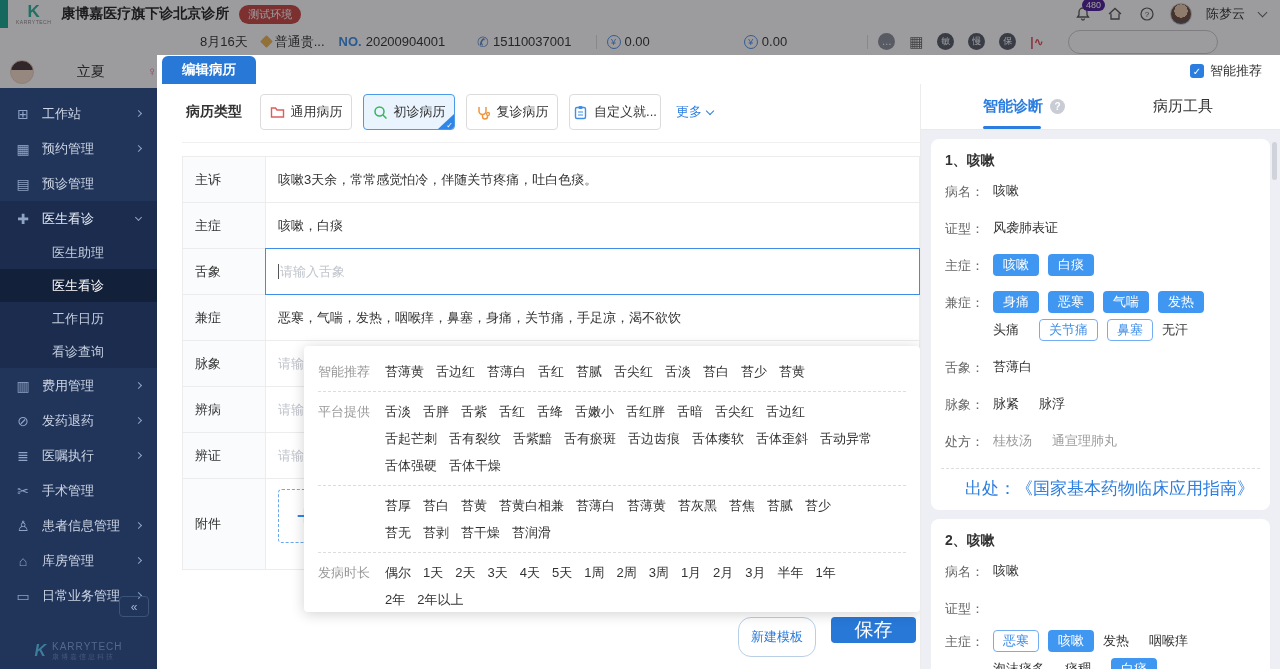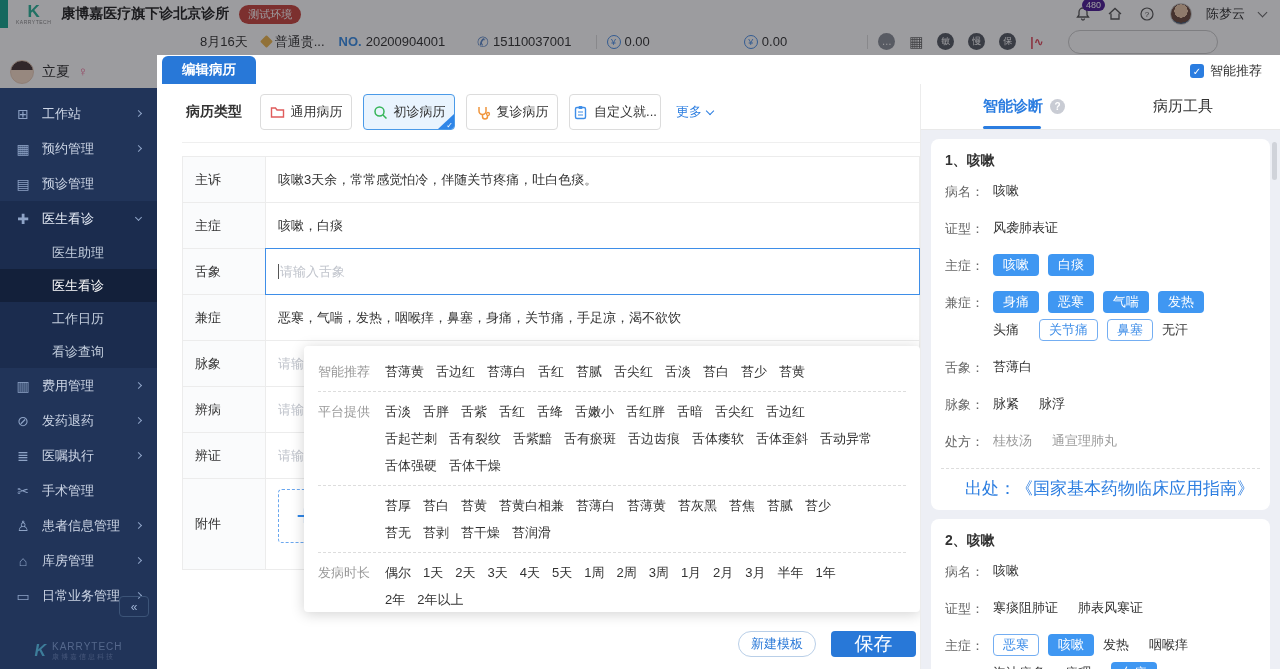--- a/index.html
+++ b/index.html
@@ -32,21 +32,21 @@
   .coin{width:14px;height:14px;border:1.2px solid #4a90e8;border-radius:50%;color:#4a90e8;font-size:9px;display:flex;align-items:center;justify-content:center;}
   .vsep{width:1px;height:14px;background:#ddd;margin:0 10px;}
   .circ-gray{width:17px;height:17px;border-radius:50%;background:#8b8f98;color:#fff;font-size:10px;display:flex;align-items:center;justify-content:center;}
   .circ-dark{width:17px;height:17px;border-radius:50%;background:#555a63;color:#fff;font-size:9px;display:flex;align-items:center;justify-content:center;}
   .grid-glyph{color:#666;font-size:15px;}
   .chart-glyph{color:#e0485a;font-weight:700;font-size:12px;}
   .search-pill{width:150px;height:24px;border:1px solid #ccc;border-radius:13px;margin-left:10px;}
 
   
   .sidebar{position:absolute;left:0;top:55px;width:157px;height:614px;background:#213459;z-index:2;}
-  .side-patient{height:33px;background:#fff;display:flex;align-items:center;padding-left:10px;gap:8px;}
+  .side-patient{height:33px;background:#fff;display:flex;align-items:center;padding-left:10px;gap:8px;justify-content:space-between;}
   .avatar-girl{width:24px;height:24px;border-radius:50%;background:linear-gradient(#473636 42%,#f7dcc8 42%);border:1px solid #e8cdb8;}
   .side-patient .pname{font-size:14px;color:#333;}
   .female{color:#f06292;font-size:13px;}
   .menu{padding-top:8px;}
   .mitem{height:35px;display:flex;align-items:center;color:#cdd6e6;cursor:pointer;position:relative;}
   .mitem .mglyph{width:18px;margin-left:14px;font-size:14px;color:#8ea3c6;text-align:center;}
   .mitem .mlabel{margin-left:10px;font-size:13px;}
   .mitem .arr-r{position:absolute;right:16px;width:5px;height:5px;border-right:1.2px solid #8ea3c6;border-bottom:1.2px solid #8ea3c6;transform:rotate(-45deg);}
   .mitem .arr-d{position:absolute;right:16px;width:5px;height:5px;border-right:1.2px solid #8ea3c6;border-bottom:1.2px solid #8ea3c6;transform:rotate(45deg);margin-top:-3px;}
   .mgroup{background:#1b2c4e;}
@@ -88,21 +88,21 @@
   .caret{display:inline-block;width:1px;height:15px;background:#555;margin-right:1px;}
   .ph{color:#c0c4cc;}
   .fval input{border:none;outline:none;font-size:13px;width:100%;background:transparent;font-family:inherit;}
   .fval input::placeholder{color:#c0c4cc;}
   .upload-box{width:54px;height:54px;border:1.5px dashed #6aa7ef;border-radius:4px;display:flex;align-items:center;justify-content:center;cursor:pointer;margin:10px 0;}
   .upload-box::before{content:"+";color:#2f86e8;font-size:30px;font-weight:300;line-height:1;}
   .fval.upload-cell{align-items:flex-start;}
 
   
   .footer-btns{position:absolute;right:13px;bottom:12px;display:flex;gap:15px;}
-  .btn-outline{min-width:76px;height:26px;border:1px solid #b9cfe8;border-radius:13px;background:#fff;color:#2878d8;font-size:13px;display:flex;align-items:center;justify-content:center;padding:0 12px;cursor:pointer;}
+  .btn-outline{min-width:76px;height:40px;border:1px solid #b9cfe8;border-radius:13px;background:#fff;color:#2878d8;font-size:13px;display:flex;align-items:center;justify-content:center;padding:0 12px;cursor:pointer;}
   .btn-primary{min-width:85px;height:26px;border:none;border-radius:4px;background:#2878d8;color:#fff;font-size:19px;display:flex;align-items:center;justify-content:center;padding:0 12px;cursor:pointer;}
 
   
   .dropdown{position:absolute;left:138px;top:262px;width:616px;height:266px;background:#fff;border-radius:4px;box-shadow:0 2px 14px rgba(0,0,0,.18);z-index:20;padding:10px 0 8px;overflow:hidden;}
   .dsec{display:flex;padding:0 14px;margin-top:2px;}
   .dsec-label{width:55px;flex-shrink:0;color:#999;font-size:13px;line-height:27px;margin-right:12px;}
   .dlines{flex:1;}
   .dline{line-height:27px;}
   .opt{font-size:13px;color:#333;margin-right:12px;display:inline-block;cursor:pointer;white-space:nowrap;}
   .ddiv{border-top:1px dashed #ddd;margin:6px 14px;}
@@ -513,24 +513,20 @@
       <div class="card">
         <div class="card-title">2、咳嗽</div>
         <div class="crow">
             <span class="clabel">病名：</span>
             <div class="cvals">
               <span class="tag tag-plain">咳嗽</span>
             </div>
           </div>
         <div class="crow">
             <span class="clabel">证型：</span>
-            <div class="cvals">
-              <span class="tag tag-plain">寒痰阻肺证</span>
-              <span class="tag tag-plain">肺表风寒证</span>
-            </div>
           </div>
         <div class="crow">
             <span class="clabel">主症：</span>
             <div class="cvals">
               <span class="tag tag-outline">恶寒</span>
               <span class="tag tag-filled">咳嗽</span>
               <span class="tag tag-plain">发热</span>
               <span class="tag tag-plain">咽喉痒</span>
               <span class="tag tag-plain">泡沫痰多</span>
               <span class="tag tag-plain">痰稠</span>

